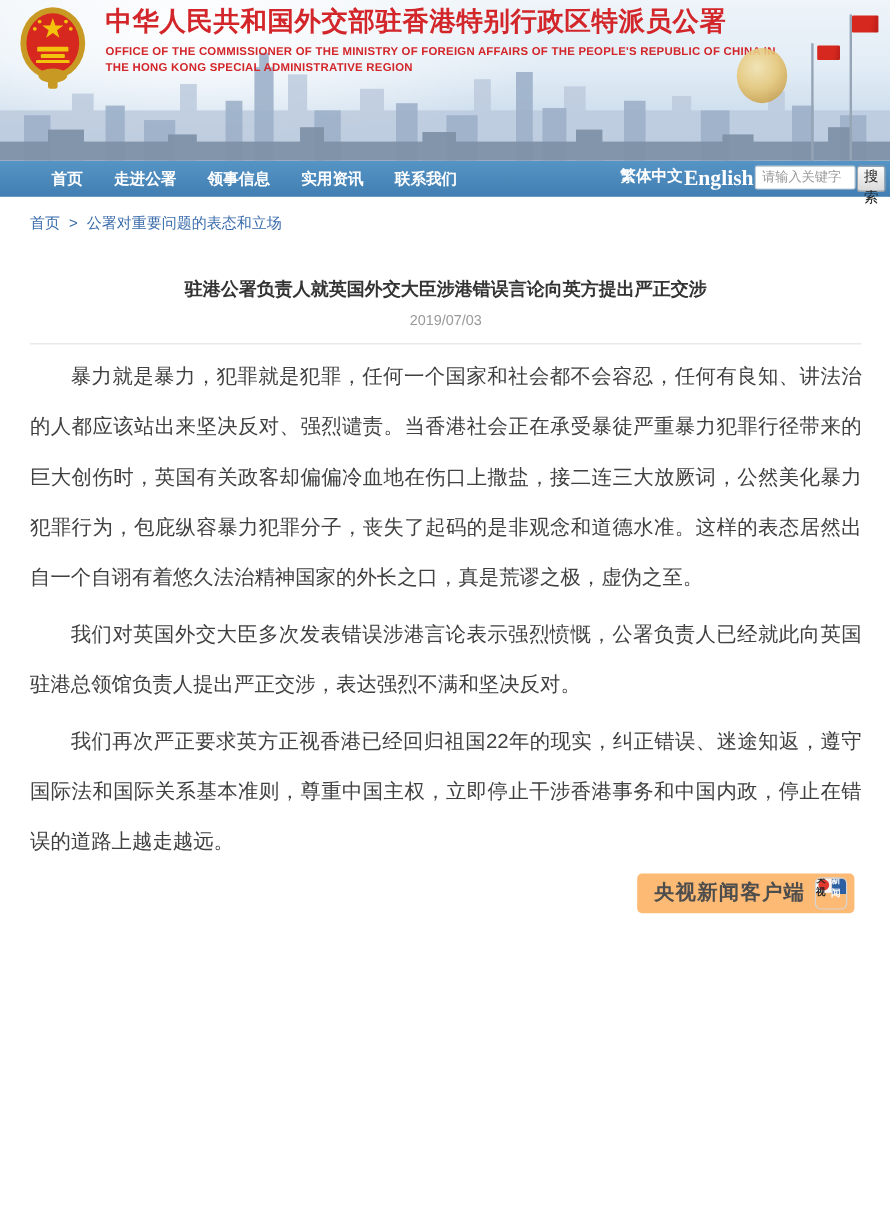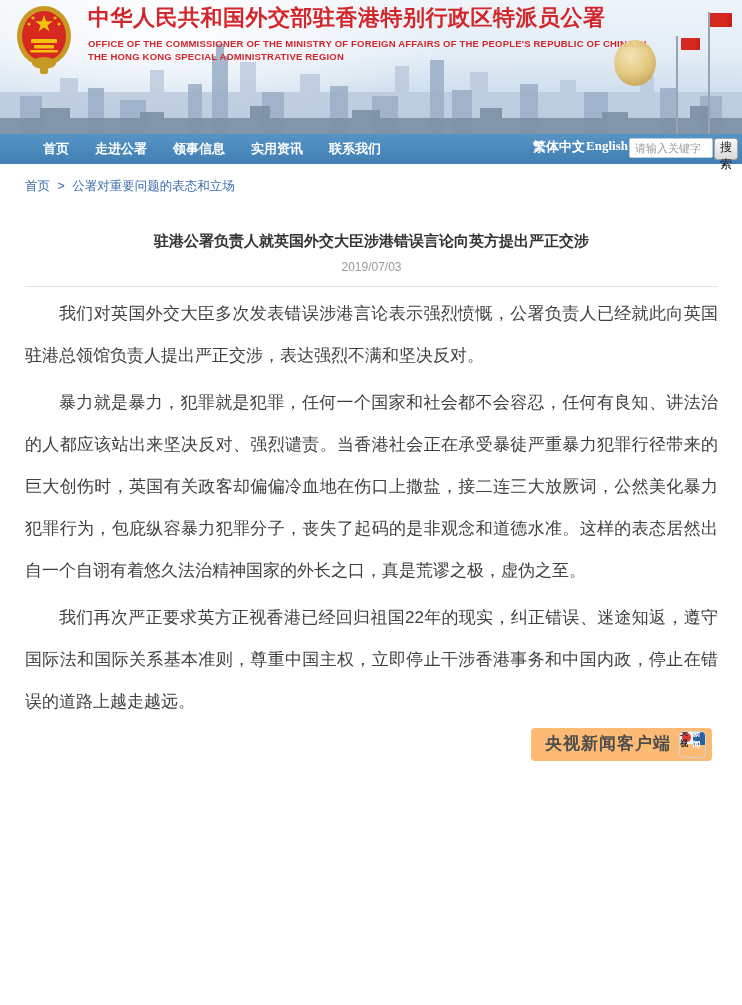--- a/index.html
+++ b/index.html
@@ -46,21 +46,21 @@
     height:30px; display:flex; align-items:center;
     background:linear-gradient(#5694c6,#417fb2);
     padding-right:4px;
   }
   .nav-items { display:flex; margin-left:43px; gap:26px; }
   .nav-item {
     font-size:13px; font-weight:bold; color:#ffffff; cursor:pointer; white-space:nowrap;
   }
   .nav-right { margin-left:auto; display:flex; align-items:flex-start; gap:1px; }
   .lang-link { font-size:13px; font-weight:bold; color:#ffffff; cursor:pointer; white-space:nowrap; }
-  .lang-en { font-family:"Liberation Serif",serif; font-size:13px; }
+  .lang-en { font-family:"Liberation Serif",serif; font-size:18px; }
   .search-input {
     width:84px; height:20px; border:1px solid #bfcbd6; border-radius:2px;
     font-size:11px; padding:0 5px; color:#333; outline:none;
   }
   .search-input::placeholder { color:#999; }
   .search-btn {
     width:24px; height:22px; font-size:12px; color:#222; cursor:pointer;
     background:linear-gradient(#fbfbfb,#d9d9d9); border:1px solid #9aa4ad; border-radius:3px;
     padding:0; font-family:inherit;
   }
@@ -207,22 +207,22 @@
   <span class="crumb">首页</span>
   <span class="crumb-sep">&gt;</span>
   <span class="crumb">公署对重要问题的表态和立场</span>
 </div>
 
 <div class="article">
   <div class="article-title">驻港公署负责人就英国外交大臣涉港错误言论向英方提出严正交涉</div>
   <div class="article-date">2019/07/03</div>
   <hr class="divider">
   <div class="body-text">
+    <p>暴力就是暴力，犯罪就是犯罪，任何一个国家和社会都不会容忍，任何有良知、讲法治的人都应该站出来坚决反对、强烈谴责。当香港社会正在承受暴徒严重暴力犯罪行径带来的巨大创伤时，英国有关政客却偏偏冷血地在伤口上撒盐，接二连三大放厥词，公然美化暴力犯罪行为，包庇纵容暴力犯罪分子，丧失了起码的是非观念和道德水准。这样的表态居然出自一个自诩有着悠久法治精神国家的外长之口，真是荒谬之极，虚伪之至。</p>
     <p>我们对英国外交大臣多次发表错误涉港言论表示强烈愤慨，公署负责人已经就此向英国驻港总领馆负责人提出严正交涉，表达强烈不满和坚决反对。</p>
-    <p>暴力就是暴力，犯罪就是犯罪，任何一个国家和社会都不会容忍，任何有良知、讲法治的人都应该站出来坚决反对、强烈谴责。当香港社会正在承受暴徒严重暴力犯罪行径带来的巨大创伤时，英国有关政客却偏偏冷血地在伤口上撒盐，接二连三大放厥词，公然美化暴力犯罪行为，包庇纵容暴力犯罪分子，丧失了起码的是非观念和道德水准。这样的表态居然出自一个自诩有着悠久法治精神国家的外长之口，真是荒谬之极，虚伪之至。</p>
     <p>我们再次严正要求英方正视香港已经回归祖国22年的现实，纠正错误、迷途知返，遵守国际法和国际关系基本准则，尊重中国主权，立即停止干涉香港事务和中国内政，停止在错误的道路上越走越远。</p>
   </div>
 
   <div class="badge-row">
     <div class="badge">
       <span class="badge-label">央视新闻客户端</span>
       <span class="badge-icon">
         <span class="bi-top">
             <span class="bi-red"></span>
             <span>央视</span>

